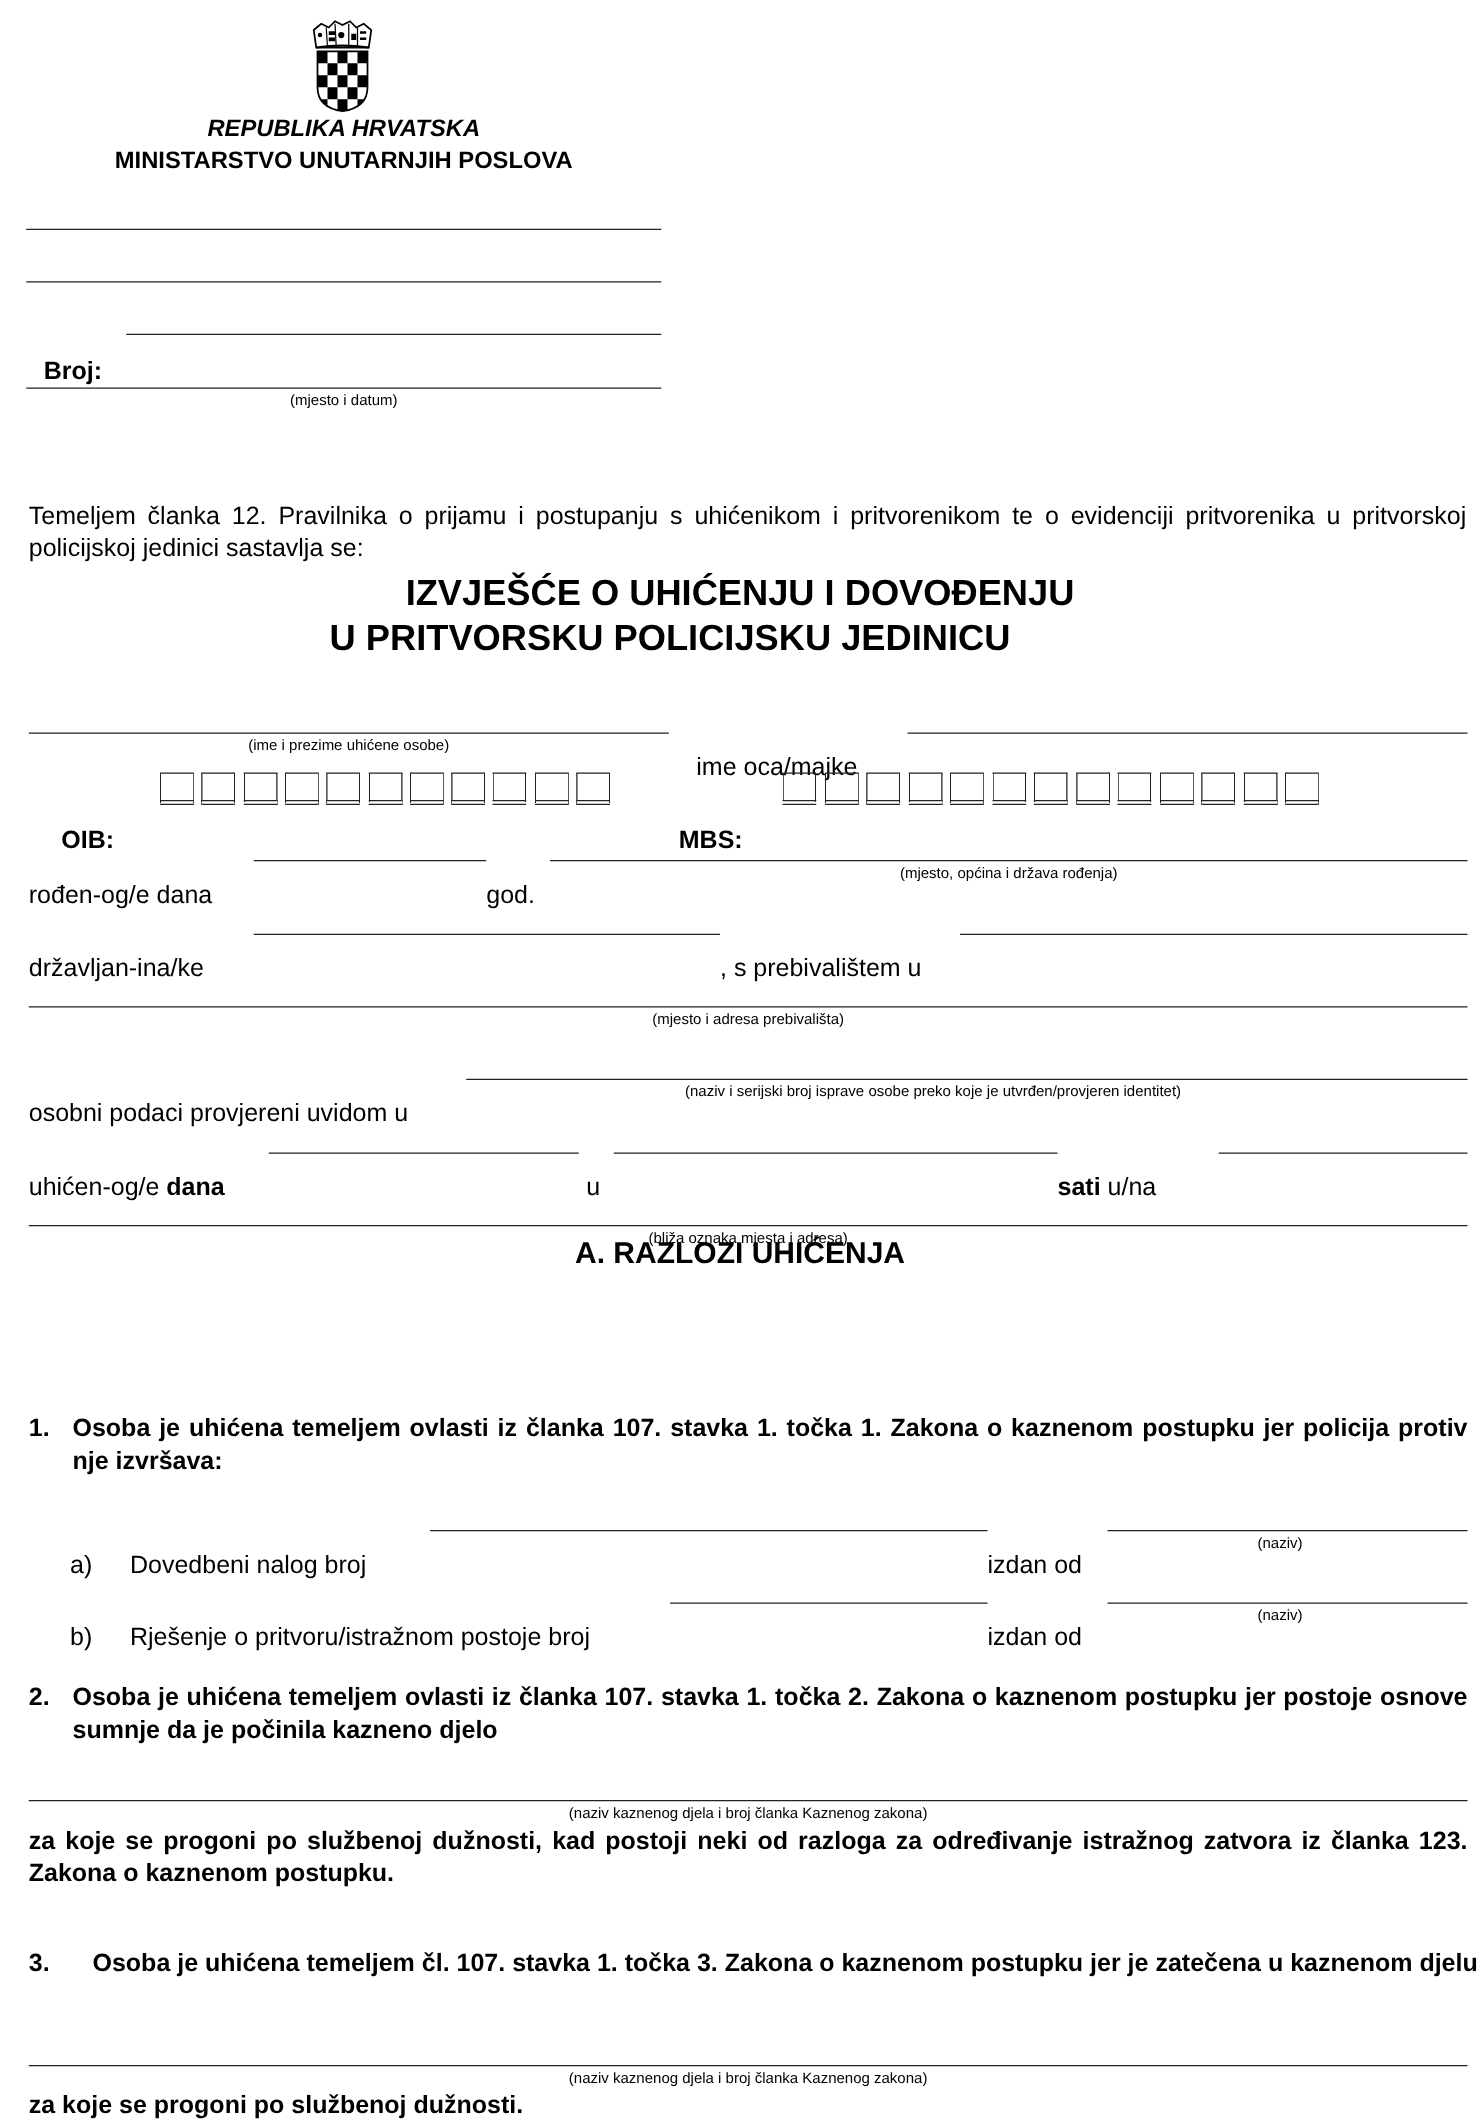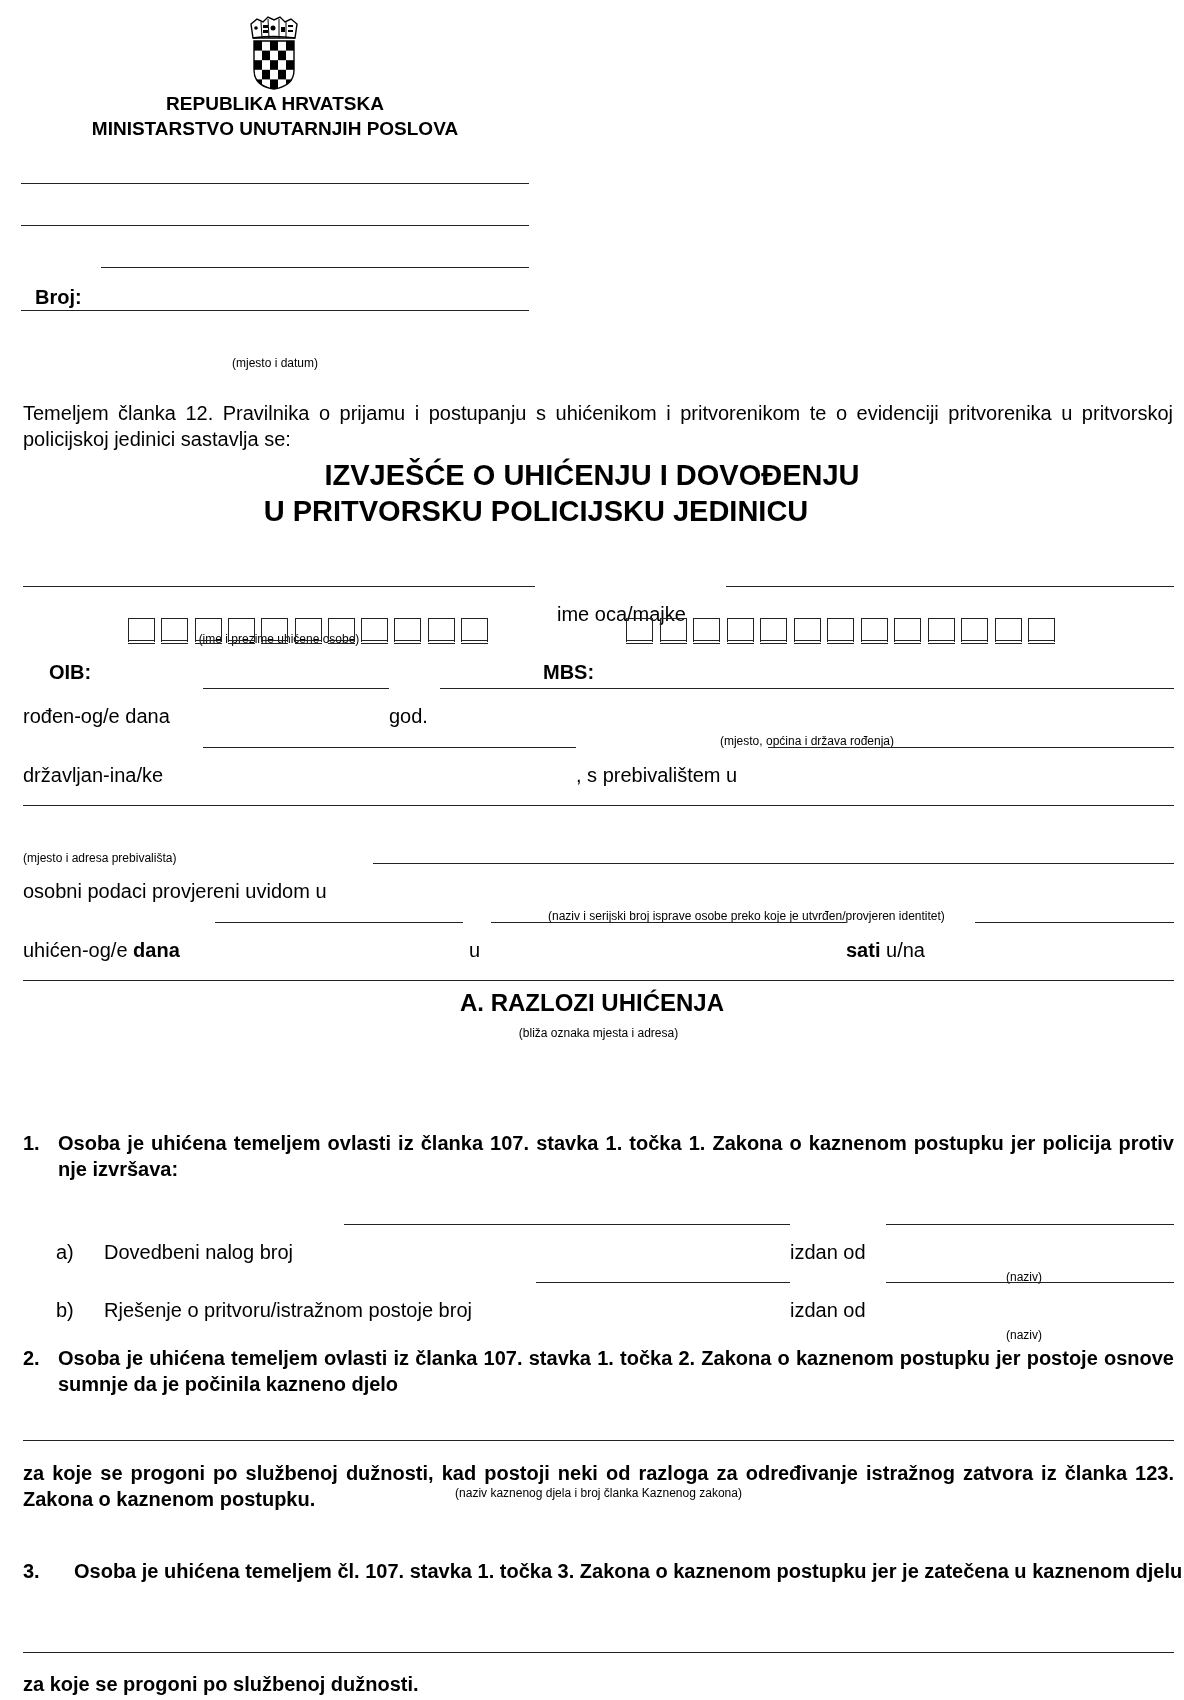--- a/index.html
+++ b/index.html
@@ -2,21 +2,21 @@
 <html><head>
 <meta charset="utf-8">
 <style>
   html, body { margin: 0; padding: 0; background: #ffffff; }
   body { width: 1184px; height: 1700px; position: relative; overflow: hidden;
          font-family: "Liberation Sans", sans-serif; color: #000; }
   .abs { position: absolute; }
   .t20 { font-size: 20px; line-height: 24px; white-space: nowrap; margin-top: 40px; }
   .t20n { font-size: 20px; line-height: 26px; }
   .b { font-weight: bold; }
-  .cap { font-size: 12px; line-height: 14px; white-space: nowrap; margin-top: 43px; }
+  .cap { font-size: 12px; line-height: 14px; white-space: nowrap; }
   .line { position: absolute; height: 0; border-top: 1.5px solid #222; }
   .hdr { font-size: 19px; font-weight: bold; line-height: 24px; text-align: center; white-space: nowrap; }
   .title { font-size: 29px; font-weight: bold; line-height: 36px; text-align: center; }
   .box { position: absolute; width: 27px; height: 26px; border: 1.5px solid #222;
          border-bottom: 4px double #222; box-sizing: border-box; }
   .just { text-align: justify; text-align-last: left; }
 </style>
 </head>
 <body>
 
@@ -55,21 +55,21 @@
       <rect x="14" y="55.8" width="8" height="9.6" fill="#000"></rect>
       <rect x="30" y="55.8" width="8" height="9.6" fill="#000"></rect>
       <rect x="6" y="65.4" width="8" height="10" fill="#000"></rect>
       <rect x="22" y="65.4" width="8" height="10" fill="#000"></rect>
       <rect x="38" y="65.4" width="8" height="10" fill="#000"></rect>
     </g>
     <path d="M6 27 L46 27 L46 56 Q46 72 26 75 Q6 72 6 56 Z" fill="none" stroke="#000" stroke-width="1.4"></path>
   </svg>
 </div>
 
-<div class="abs hdr" style="left:21px;width:508px;top:92px;">REPUBLIKA HRVATSKA</div>
+<div class="abs hdr" style="left:21px;width:508px;top:92px;font-style:italic;">REPUBLIKA HRVATSKA</div>
 <div class="abs hdr" style="left:21px;width:508px;top:117px;">MINISTARSTVO UNUTARNJIH POSLOVA</div>
 
 <div class="line" style="left:21px;width:508px;top:183px;"></div>
 <div class="line" style="left:21px;width:508px;top:225px;"></div>
 <div class="abs t20 b" style="left:35px;top:245px;">Broj:</div>
 <div class="line" style="left:101px;width:428px;top:267px;"></div>
 <div class="line" style="left:21px;width:508px;top:310px;"></div>
 <div class="abs cap" style="left:21px;width:508px;top:313px;text-align:center;">(mjesto i datum)</div>
 
 <div class="abs t20n just" style="left:23px;width:1150px;top:400px;">Temeljem članka 12. Pravilnika o prijamu i postupanju s uhićenikom i pritvorenikom te o evidenciji pritvorenika u pritvorskoj policijskoj jedinici sastavlja se:</div>
@@ -117,21 +117,21 @@
 <div class="line" style="left:203px;width:186px;top:688px;"></div>
 <div class="abs t20" style="left:389px;top:664px;">god.</div>
 <div class="line" style="left:440px;width:734px;top:688px;"></div>
 <div class="abs cap" style="left:440px;width:734px;top:691px;padding-left:0;text-align:center;">(mjesto, općina i država rođenja)</div>
 
 <div class="abs t20" style="left:23px;top:723px;">državljan-ina/ke</div>
 <div class="line" style="left:203px;width:373px;top:747px;"></div>
 <div class="abs t20" style="left:576px;top:723px;">, s prebivalištem u</div>
 <div class="line" style="left:768px;width:406px;top:747px;"></div>
 <div class="line" style="left:23px;width:1151px;top:805px;"></div>
-<div class="abs cap" style="left:23px;width:1151px;top:808px;">(mjesto i adresa prebivališta)</div>
+<div class="abs cap" style="left:23px;width:1151px;top:808px;text-align:center;">(mjesto i adresa prebivališta)</div>
 
 <div class="abs t20" style="left:23px;top:839px;">osobni podaci provjereni uvidom u</div>
 <div class="line" style="left:373px;width:801px;top:863px;"></div>
 <div class="abs cap" style="left:548px;top:866px;">(naziv i serijski broj isprave osobe preko koje je utvrđen/provjeren identitet)</div>
 
 <div class="abs t20" style="left:23px;top:898px;"><span>uhićen-og/e </span><b>dana</b></div>
 <div class="line" style="left:215px;width:248px;top:922px;"></div>
 <div class="abs t20" style="left:469px;top:898px;">u</div>
 <div class="line" style="left:491px;width:355px;top:922px;"></div>
 <div class="abs t20" style="left:846px;top:898px;"><b>sati</b><span> u/na</span></div>

